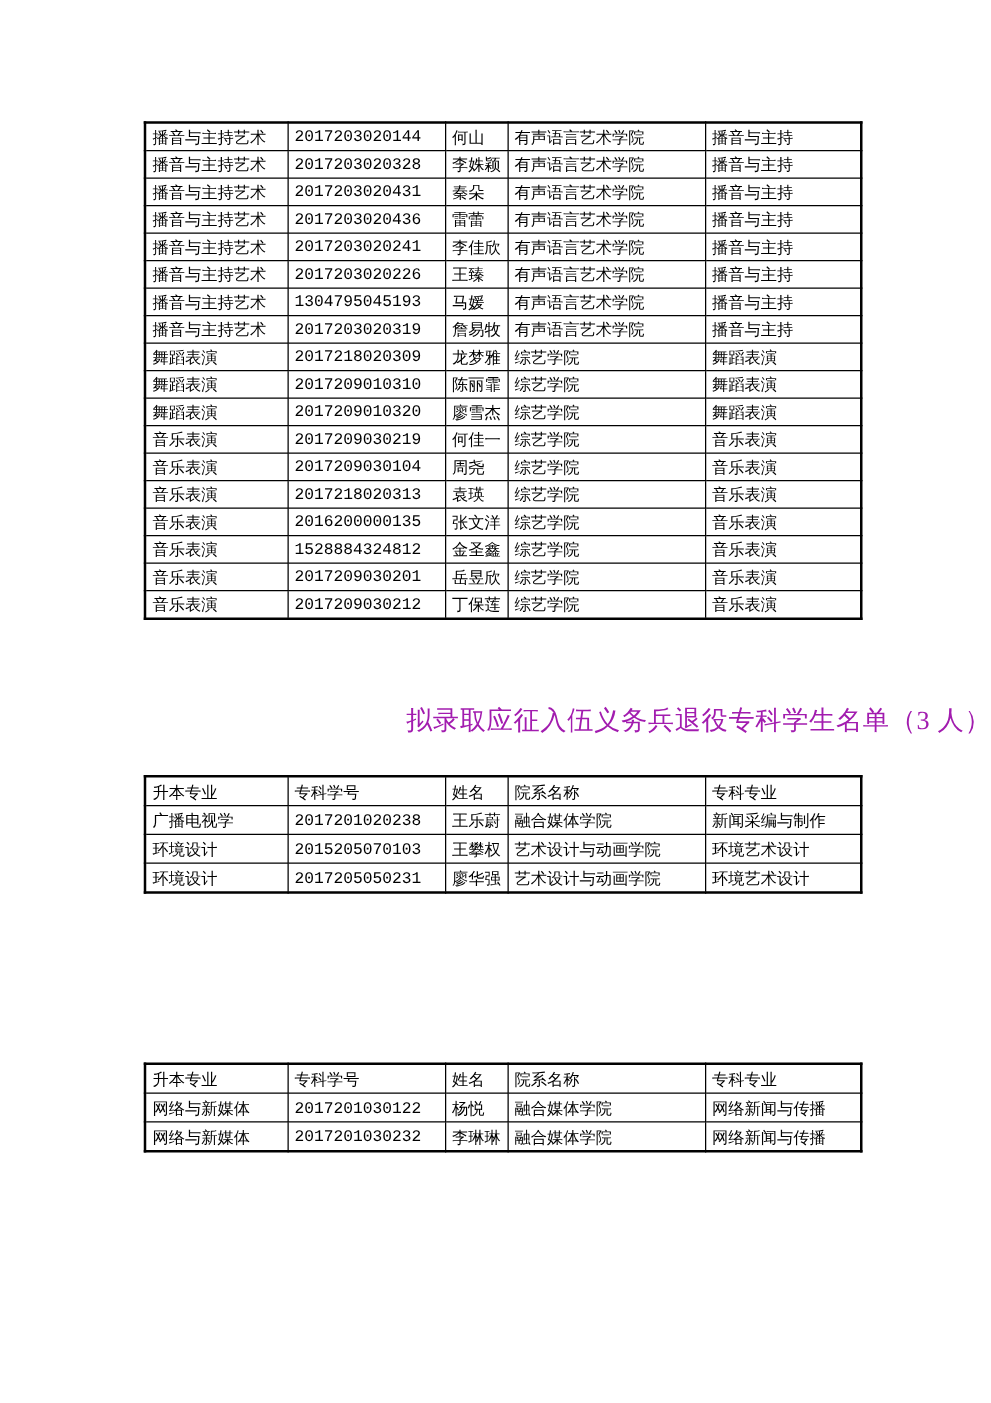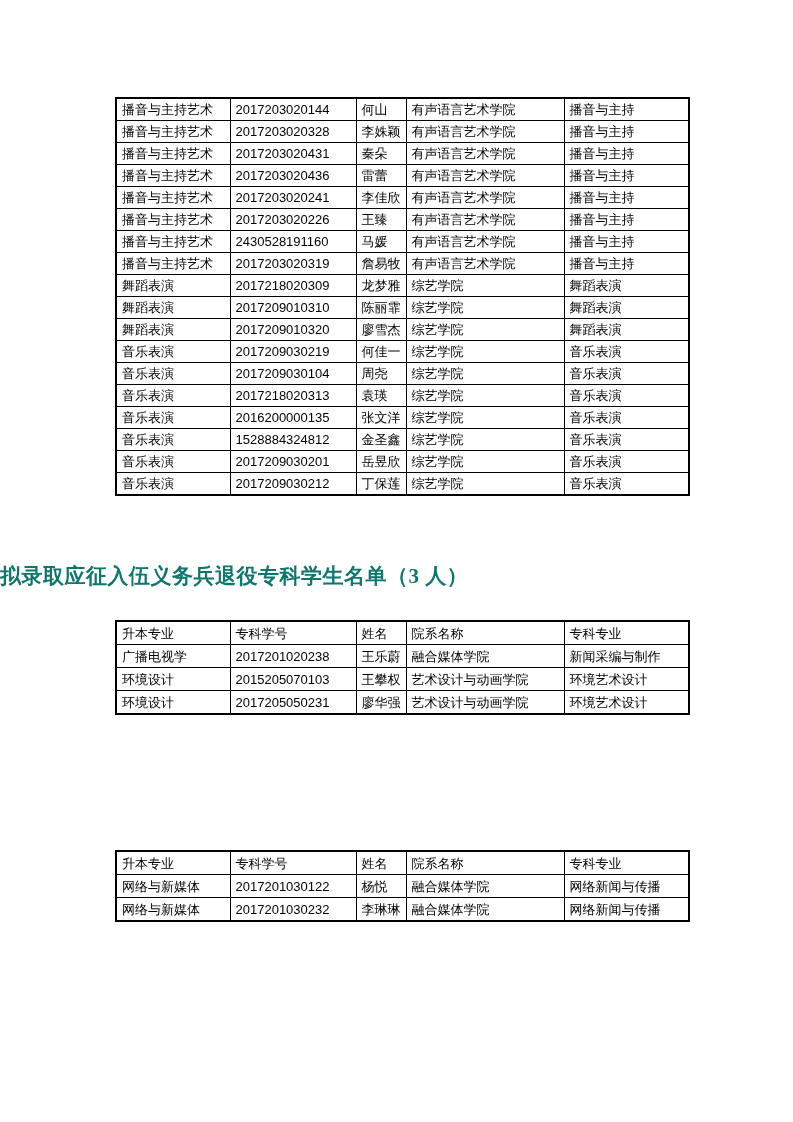--- a/index.html
+++ b/index.html
@@ -30,39 +30,39 @@
     padding: 0 2px 0 5px;
     vertical-align: middle;
     text-align: left;
     white-space: nowrap;
     overflow: hidden;
     color: #000000;
   }
   table.t1 td { height: 21px; }
   table.t2 td { height: 22px; }
   td.num {
-    font-family: Liberation Sans, sans-serif;
+    font-family: Liberation Mono, monospace;
     font-size: 13px;
     margin-top: 20px;
   }
   col.c1 { width: 114px; }
   col.c2 { width: 126px; }
   col.c3 { width: 50px; }
   col.c4 { width: 158px; }
   col.c5 { width: 125px; }
   .section-title {
     position: absolute;
     left: 0;
     width: 100%;
-    text-align: left;
+    text-align: right;
     font-family: "Liberation Serif", "DejaVu Serif", serif;
-    font-weight: bold;
+    font-weight: normal;
     font-size: 21px;
     line-height: 28px;
-    color: #0f766e;
+    color: #a21caf;
     letter-spacing: 0.5px;
   }
   #title-veteran { top: 562px; }
   #title-poverty { top: 798px; }
   #table-continued { top: 97px; }
   #table-veteran  { top: 620px; }
   #table-poverty  { top: 850px; }
 </style>
 </head>
 <body>
@@ -115,21 +115,21 @@
         </tr>
         <tr>
           <td>播音与主持艺术</td>
           <td class="num">2017203020226</td>
           <td>王臻</td>
           <td>有声语言艺术学院</td>
           <td>播音与主持</td>
         </tr>
         <tr>
           <td>播音与主持艺术</td>
-          <td class="num">2430528191160</td>
+          <td class="num">1304795045193</td>
           <td>马媛</td>
           <td>有声语言艺术学院</td>
           <td>播音与主持</td>
         </tr>
         <tr>
           <td>播音与主持艺术</td>
           <td class="num">2017203020319</td>
           <td>詹易牧</td>
           <td>有声语言艺术学院</td>
           <td>播音与主持</td>

